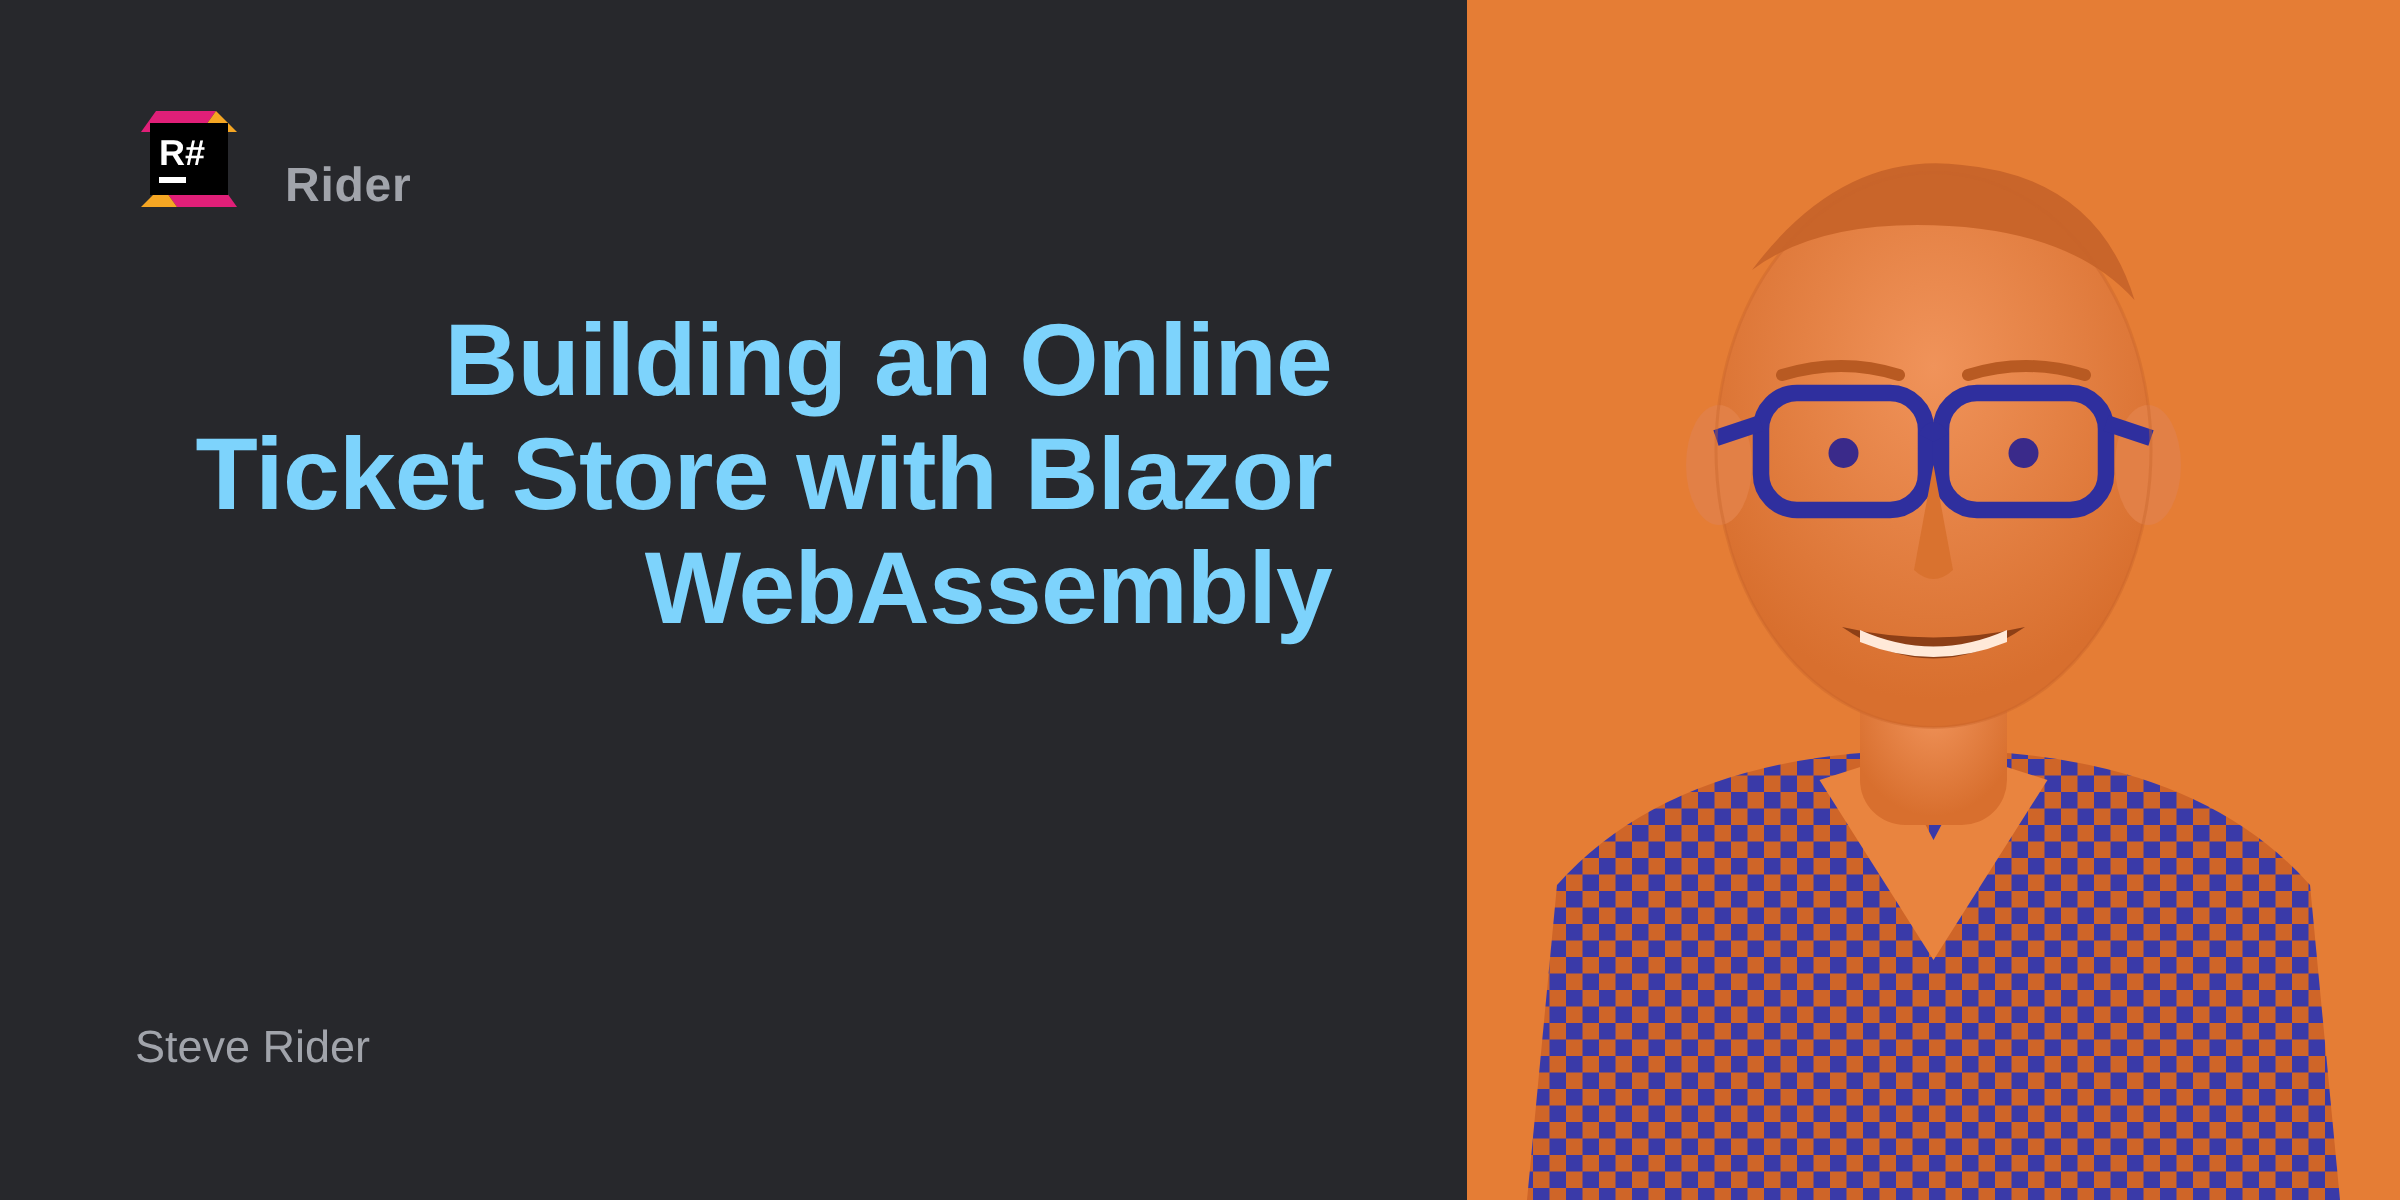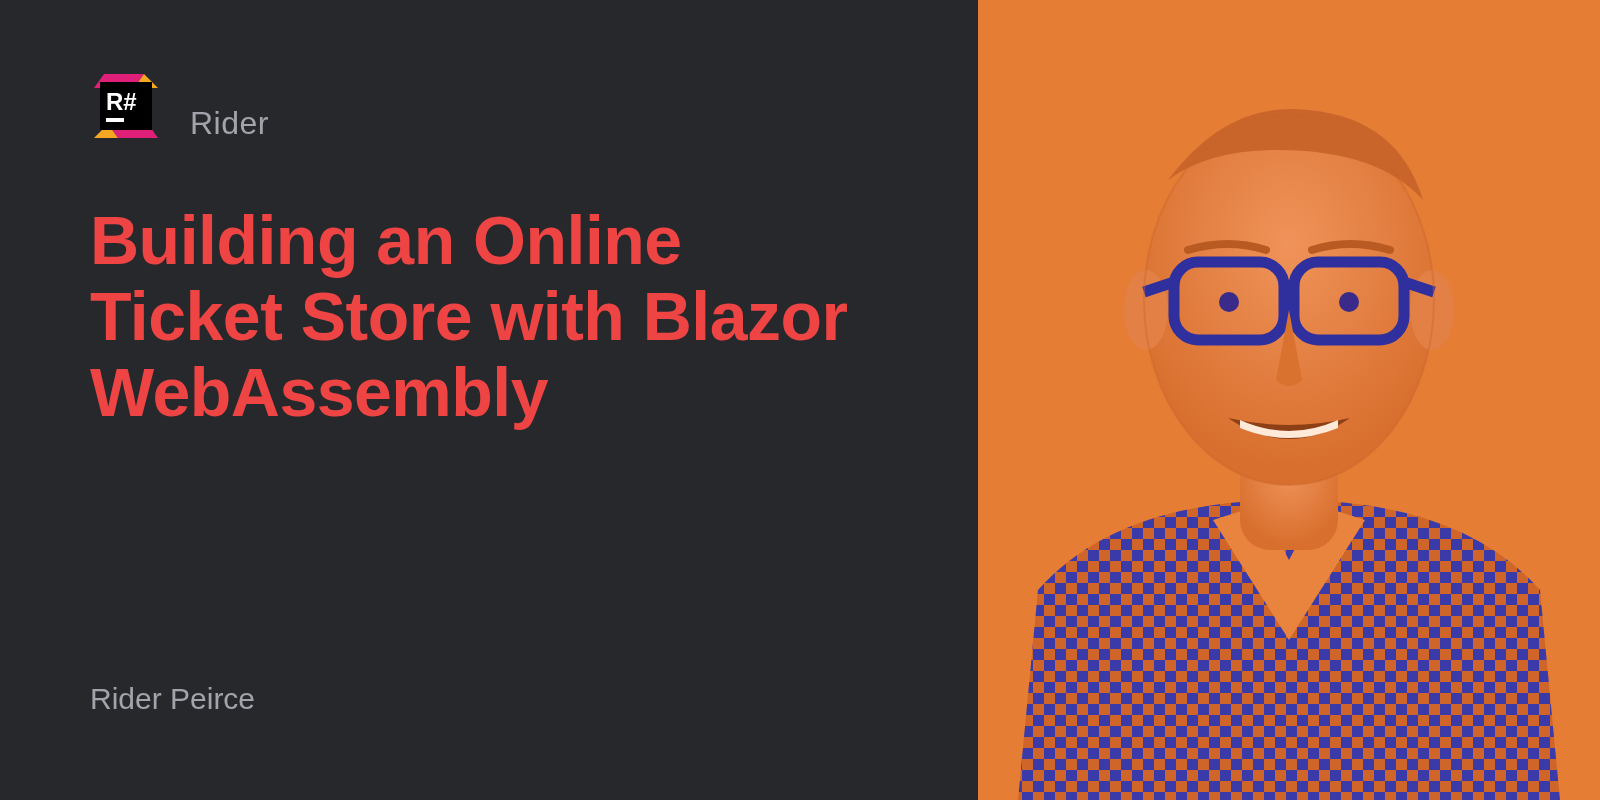--- a/index.html
+++ b/index.html
@@ -27,30 +27,31 @@
   }
   .logo-mark {
     width: 72px;
     height: 72px;
     position: relative;
   }
   .logo-mark svg { display: block; }
   .product-label {
     color: #a1a4ab;
     font-size: 32px;
-    font-weight: 400;
+    font-weight: 700;
     letter-spacing: 0.5px;
     margin-top: 34px;
   }
   .headline {
-    color: #ef4444;
+    color: #7dd3fc;
     font-size: 68px;
     font-weight: 700;
     line-height: 1.12;
     letter-spacing: -0.5px;
+    text-align: right;
   }
   .speaker-block {
     margin-top: auto;
     color: #a1a4ab;
     font-size: 30px;
     font-weight: 300;
     line-height: 1.4;
   }
   .right-panel {
     width: 622px;
@@ -80,21 +81,21 @@
         <text x="16" y="40" fill="#ffffff" font-family="Arial, sans-serif" font-size="24" font-weight="700">R#</text>
         <rect x="16" y="48" width="18" height="4" fill="#ffffff"></rect>
       </svg>
     </div>
     <div class="product-label">Rider</div>
   </div>
 
   <h1 class="headline">Building an Online Ticket Store with Blazor WebAssembly</h1>
 
   <div class="speaker-block">
-    <div>Rider Peirce</div>
+    <div>Steve Rider</div>
   </div>
 </div>
 
 <div class="right-panel">
   <svg class="profile-image" viewBox="0 0 622 800" preserveAspectRatio="xMidYMid slice">
     <defs>
       <radialGradient id="faceGrad" cx="50%" cy="35%" r="60%">
         <stop offset="0%" stop-color="#f0935a"></stop>
         <stop offset="100%" stop-color="#d86f2e"></stop>
       </radialGradient>

